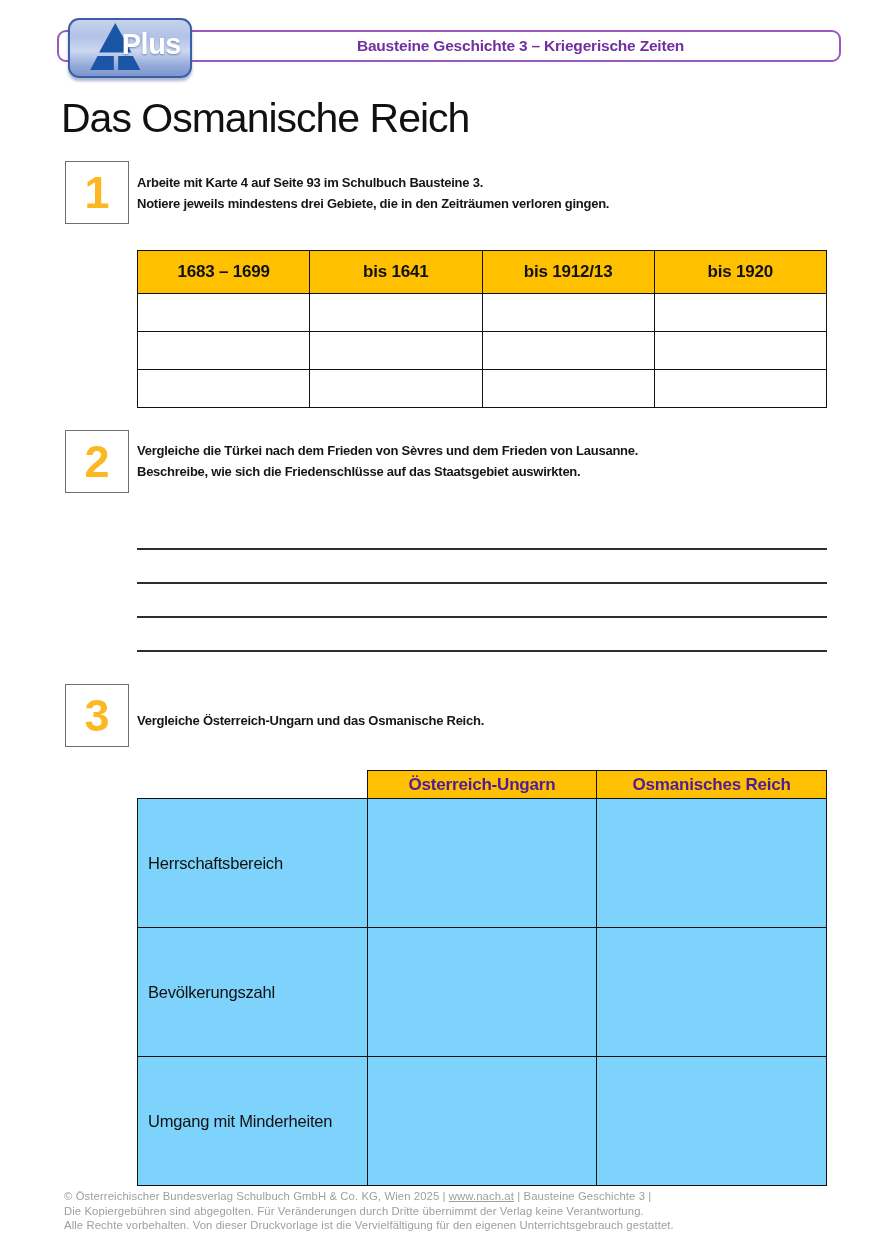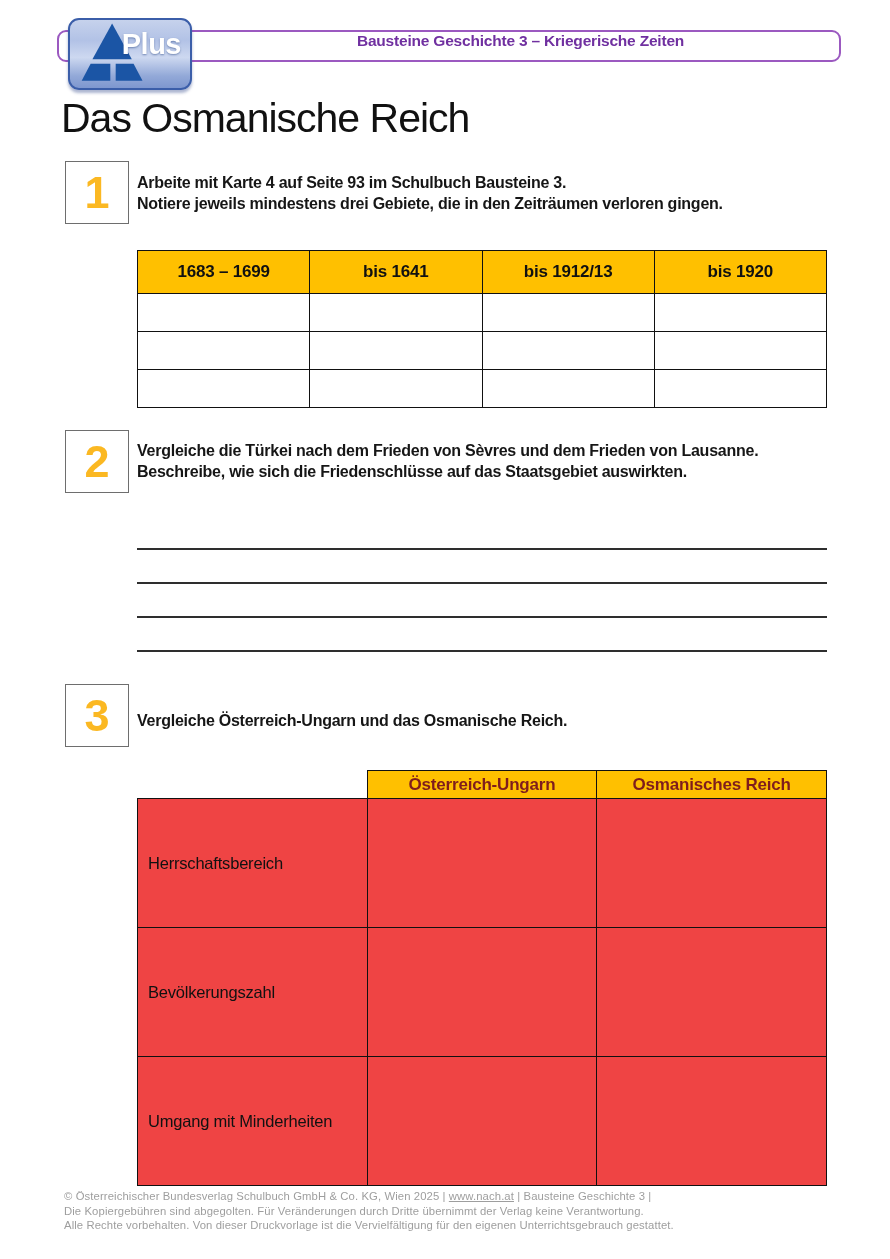--- a/index.html
+++ b/index.html
@@ -7,25 +7,25 @@
     position:relative;width:890px;height:1259px;background:#ffffff;
     font-family:"Liberation Sans","DejaVu Sans",sans-serif;color:#1a1a1a;overflow:hidden;
   }
   
   .banner{
     position:absolute;left:57px;top:30px;width:784px;height:32px;
     border:2px solid #9B59C0;border-radius:9px;box-sizing:border-box;background:#fff;
   }
   .banner-inner{
     position:absolute;left:135px;right:0;top:0;bottom:0;
-    display:flex;align-items:flex-start;justify-content:center;padding-left:8px;
+    display:flex;align-items:center;justify-content:center;padding-left:8px;
   }
   .banner-title{color:#7030A0;font-weight:bold;font-size:15.5px;letter-spacing:-0.2px;}
   .logo{
-    position:absolute;left:68px;top:18px;width:124px;height:72px;
+    position:absolute;left:68px;top:18px;width:124px;height:60px;
     border:2px solid #3B5EA9;border-radius:11px;box-sizing:border-box;
     background:linear-gradient(180deg,#c6d2ec 0%,#b2c2e6 30%,#cdd8f0 55%,#93a9d8 82%,#7e97cf 100%);
     box-shadow:0 3px 3px rgba(70,90,150,0.45);
   }
   .logo svg{position:absolute;left:0;top:0;width:100%;height:100%;}
   .logo-text{
     position:absolute;right:9px;top:8px;color:#ffffff;font-weight:bold;font-size:29px;
     text-shadow:0 1px 2px rgba(30,60,120,0.5);letter-spacing:-0.5px;
   }
   
@@ -34,21 +34,21 @@
     letter-spacing:-1px;color:#111;white-space:nowrap;
   }
   
   .num-box{
     position:absolute;width:64px;height:63px;background:#fff;
     border:1.5px solid #6e6e6e;box-sizing:border-box;
     display:flex;align-items:center;justify-content:center;
   }
   .num-box span{color:#FBB822;font-weight:bold;font-size:45px;line-height:1;}
   .task-text{
-    position:absolute;left:137px;width:695px;font-weight:bold;font-size:16px;
+    position:absolute;left:137px;width:695px;font-weight:bold;font-size:13px;
     line-height:21px;letter-spacing:-0.25px;color:#161616;
   }
   
   .tbl1{
     position:absolute;left:137px;top:250px;width:690px;border-collapse:collapse;table-layout:fixed;
   }
   .tbl1 th{
     background:#FFC000;border:1.8px solid #111;height:40px;
     font-size:17px;font-weight:bold;text-align:center;letter-spacing:-0.2px;color:#111;
   }
@@ -56,24 +56,24 @@
   
   .write-line{
     position:absolute;left:137px;width:690px;height:0;border-bottom:2px solid #2e2e2e;
   }
   
   .tbl2{
     position:absolute;left:137px;top:770px;width:690px;border-collapse:collapse;table-layout:fixed;
   }
   .tbl2 th{
     background:#FFC000;border:1.8px solid #111;height:25px;
-    font-size:17px;font-weight:bold;text-align:center;letter-spacing:-0.2px;color:#7f1d1d;
+    font-size:17px;font-weight:bold;text-align:center;letter-spacing:-0.2px;color:#4c1d95;
   }
   .tbl2 th.ghost{background:transparent;border:none;}
-  .tbl2 td{border:1.8px solid #111;height:126px;background:#ef4444;}
+  .tbl2 td{border:1.8px solid #111;height:126px;background:#7dd3fc;}
   .tbl2 td.rowlbl{
     font-size:16.5px;font-weight:normal;color:#111;padding-left:10px;vertical-align:middle;
     letter-spacing:-0.2px;
   }
   
   .footer{
     position:absolute;left:64px;top:1189px;width:770px;
     font-size:11.3px;line-height:14.6px;color:#9e9e9e;letter-spacing:0.1px;
   }
   .footer a{color:#9e9e9e;text-decoration:underline;}

